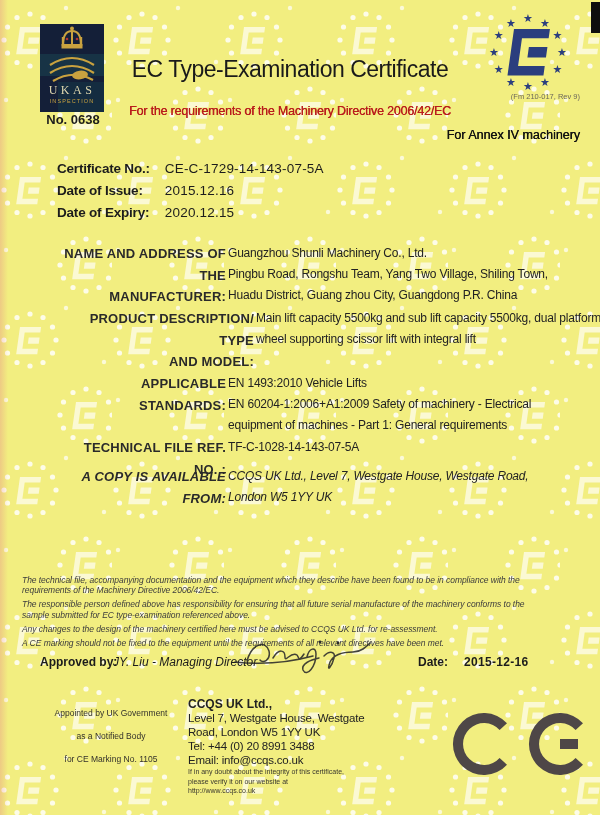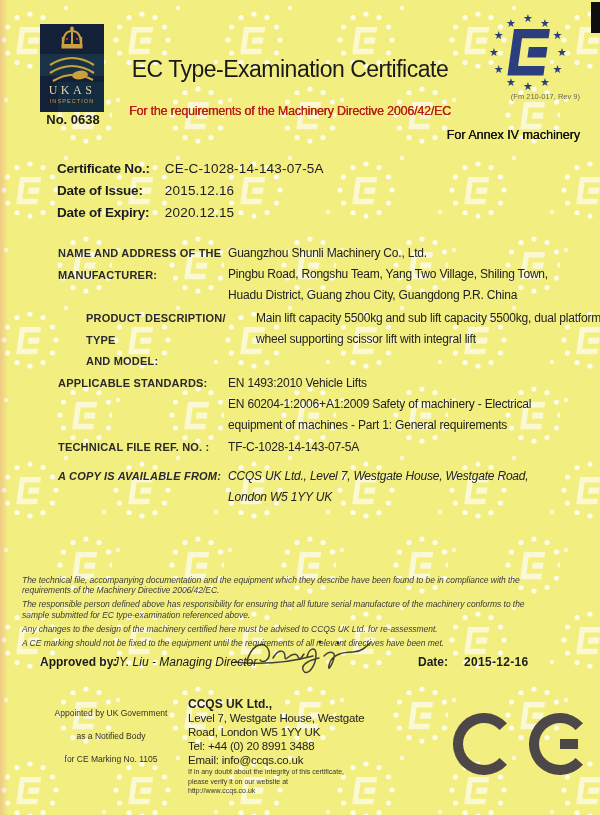--- a/index.html
+++ b/index.html
@@ -29,22 +29,22 @@
   .subtitle2 { left:0; top:128px; width:580px; text-align:right; font-size:12.5px; color:#111;
                text-shadow:0.35px 0 0 currentColor; }
 
   
   .meta { left:57px; top:161px; }
   .meta-row { height:22px; font-size:13.5px; white-space:nowrap; }
   .meta-label { display:inline-block; width:104px; font-weight:700; letter-spacing:-0.2px; }
   .meta-value { letter-spacing:0.2px; }
 
   
-  .field-label { left:58px; width:168px; font-size:11px; font-weight:700; letter-spacing:0.2px;
-                 line-height:21.5px; color:#2a2a2a; }
+  .field-label { left:58px; width:168px; font-size:13px; font-weight:700; letter-spacing:0.2px;
+                 line-height:21.5px; color:#2a2a2a;text-align:right; }
   .field-value { left:228px; width:350px; font-size:12px; line-height:21px; letter-spacing:-0.2px; color:#222; }
   .f-a { top:243px; } .f-b { top:308px;margin-left:28px; } .f-c { top:373px; } .f-d { top:437px; } .f-e { top:466px;font-style:italic; }
 
   
   .legal { left:22px; top:575px; width:560px; font-style:italic; font-size:8.5px;
            line-height:10.4px; color:#3c3c3c; letter-spacing:-0.05px; }
   .legal-line { white-space:nowrap; }
   .para-start { margin-top:3.5px; }
 
   
@@ -152,21 +152,21 @@
     </svg>
 
     <div class="abs title">EC Type-Examination Certificate</div>
     <div class="abs form-ref">(Fm 210-017, Rev 9)</div>
     <div class="abs subtitle1">For the requirements of the Machinery Directive 2006/42/EC</div>
     <div class="abs subtitle2">For Annex IV machinery</div>
 
     <div class="abs meta">
       <div class="meta-row">
         <span class="meta-label">Certificate No.:</span>
-        <span class="meta-value">CE-C-1028-14-143-07-5A</span>
+        <span class="meta-value">CE-C-1729-14-143-07-5A</span>
       </div>
       <div class="meta-row">
         <span class="meta-label">Date of Issue:</span>
         <span class="meta-value">2015.12.16</span>
       </div>
       <div class="meta-row">
         <span class="meta-label">Date of Expiry:</span>
         <span class="meta-value">2020.12.15</span>
       </div>
     </div>

